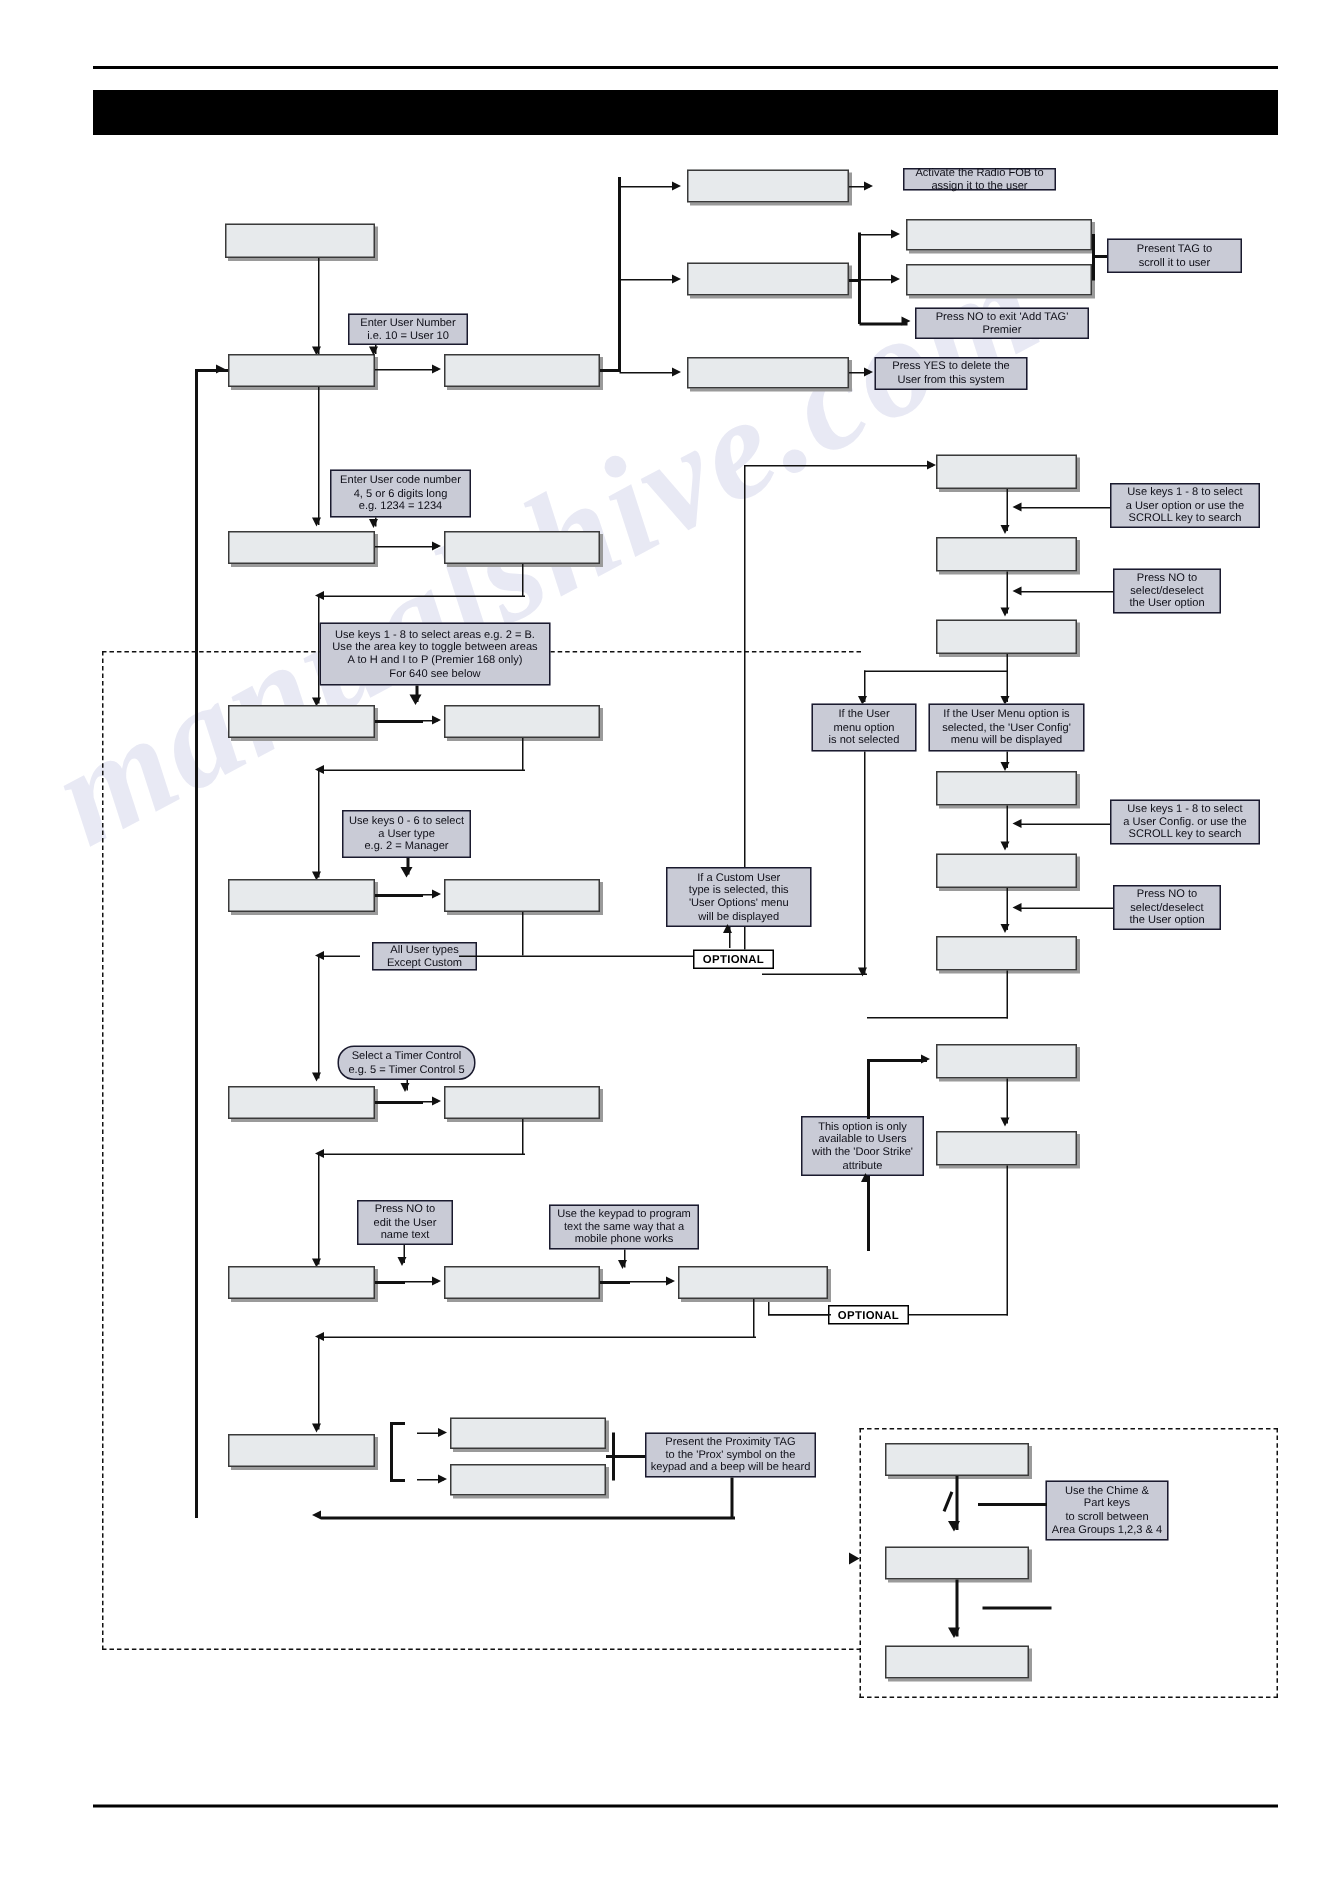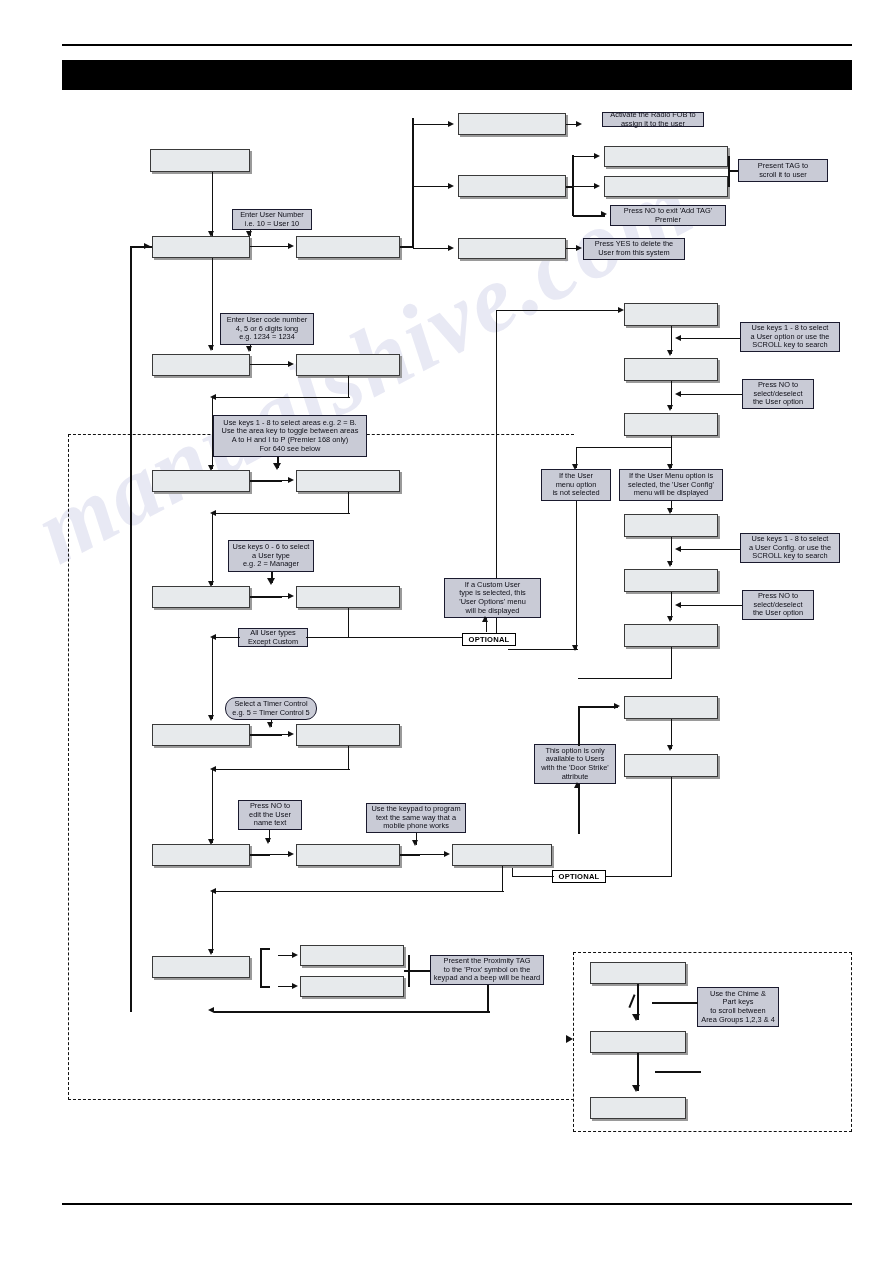--- a/index.html
+++ b/index.html
@@ -211,21 +211,21 @@
   <div class="ln v2" style="left:271px;top:572px;height:11px;"></div>
   <div class="ar ar-big ar-d" style="left:267.4px;top:578px;"></div>
 
   <div class="pbox" style="left:152px;top:586px;width:98px;height:22px;"></div>
   <div class="ln h2" style="left:250px;top:596px;width:32px;"></div>
   <div class="ln h" style="left:282px;top:596px;width:10px;"></div>
   <div class="ar ar-r" style="left:288px;top:592.6px;"></div>
   <div class="pbox" style="left:296px;top:586px;width:104px;height:22px;"></div>
 
   <div class="ln v" style="left:348px;top:608px;height:29px;"></div>
-  <div class="note" style="left:238px;top:628px;width:70px;height:19px;">All User types
+  <div class="note" style="left:248px;top:628px;width:70px;height:19px;">All User types
 Except Custom</div>
   <div class="ln h" style="left:214px;top:637px;width:26px;"></div>
   <div class="ln h" style="left:306px;top:637px;width:200px;"></div>
   <div class="ar ar-l" style="left:210px;top:633.6px;"></div>
 
   <div class="ln v" style="left:496px;top:310px;height:328px;"></div>
   <div class="ln h" style="left:496px;top:310px;width:126px;"></div>
   <div class="ar ar-r" style="left:618px;top:306.6px;"></div>
 
   <div class="note" style="left:444px;top:578px;width:97px;height:40px;">If a Custom User

